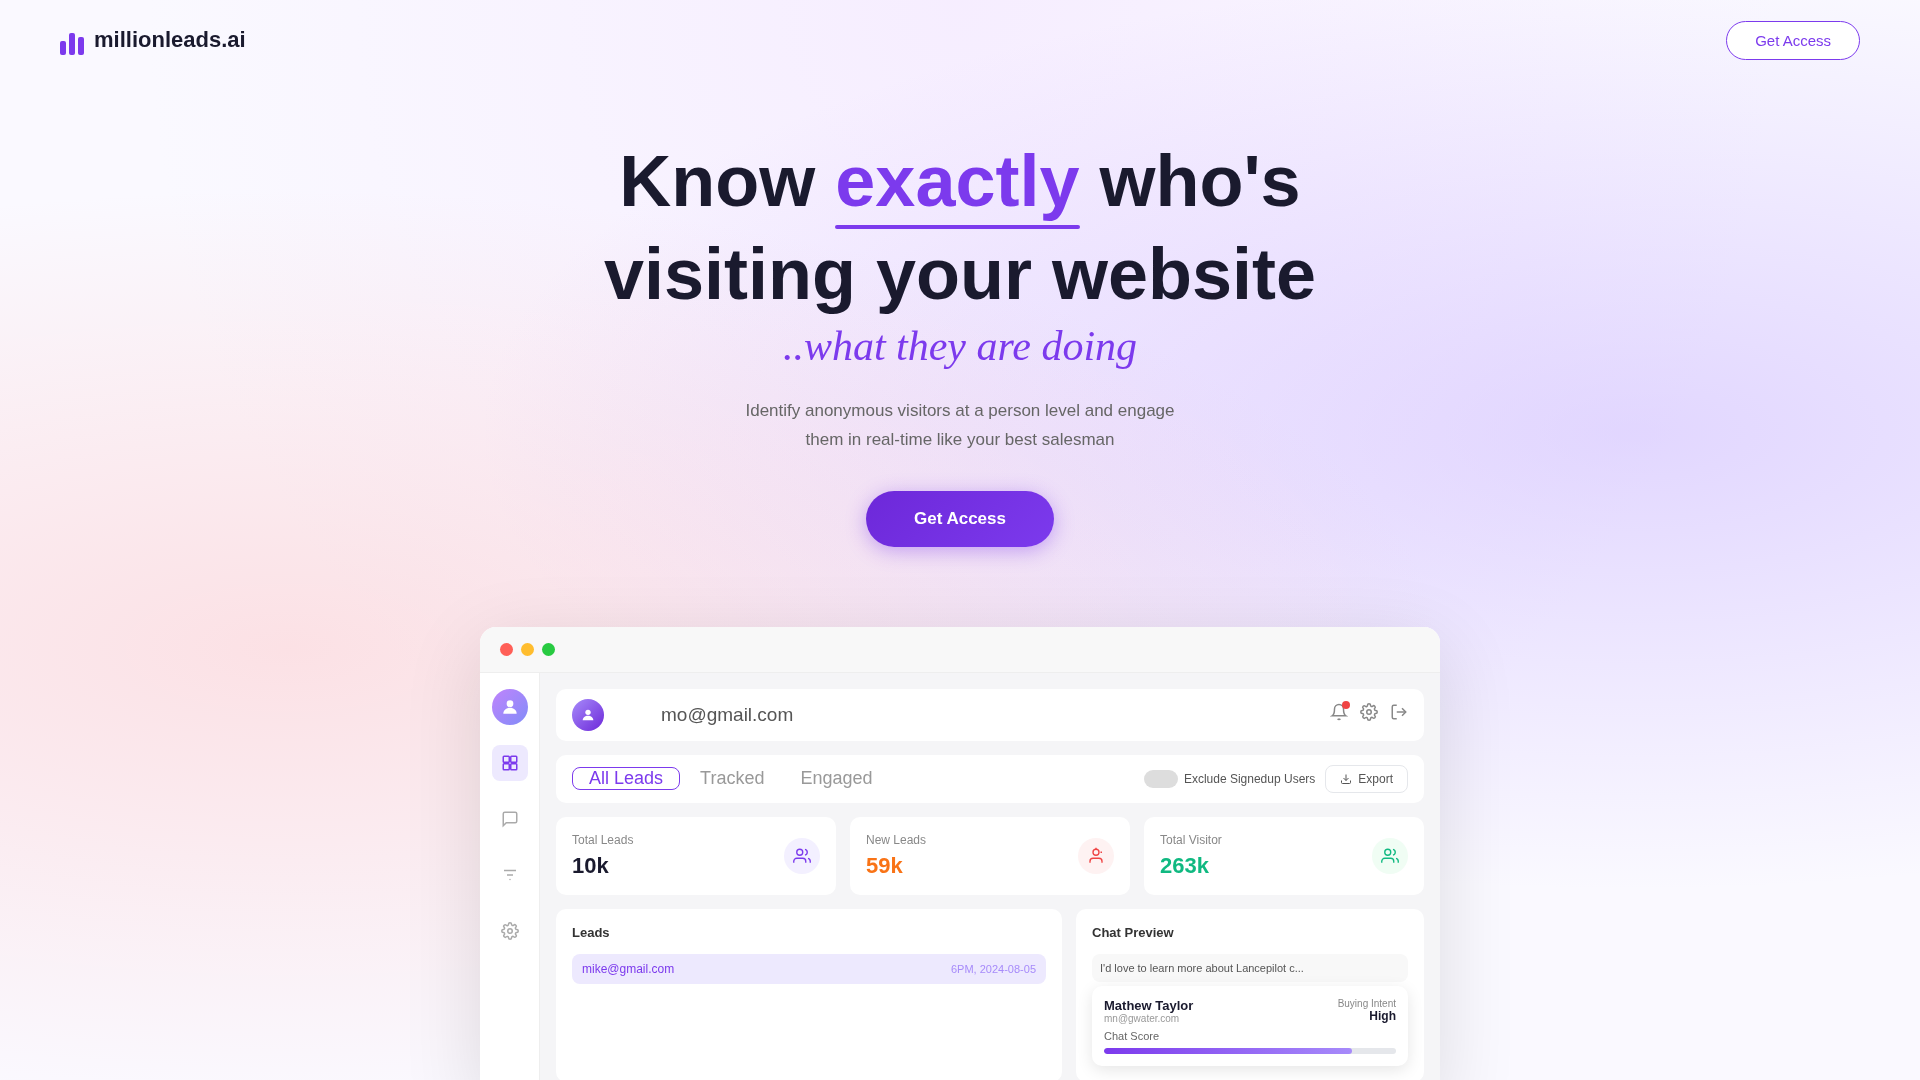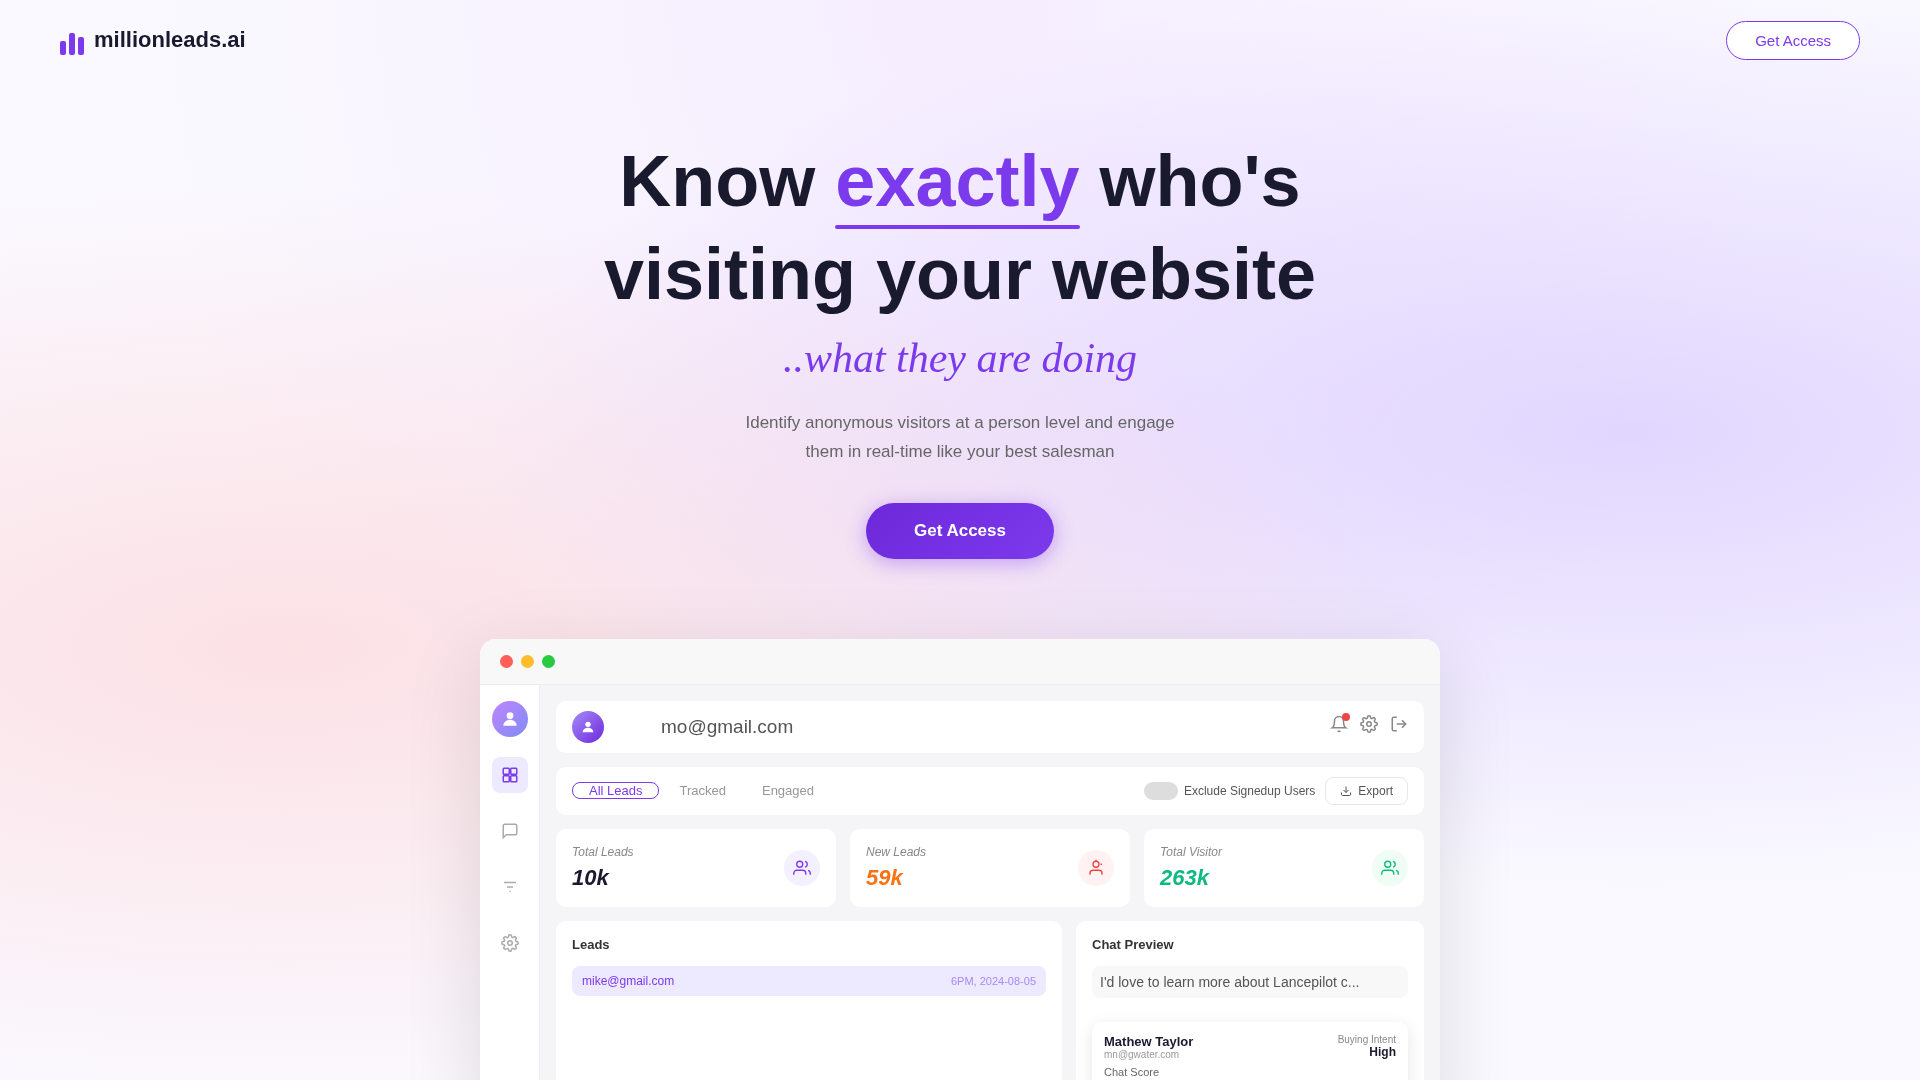--- a/index.html
+++ b/index.html
@@ -107,21 +107,21 @@
       left: 0;
       right: 0;
       height: 4px;
       background: #7c3aed;
       border-radius: 2px;
     }
 
     .hero-subtitle-wrapper {
       display: flex;
       gap: 10px;
-      margin-bottom: 20px;
+      margin-bottom: 8px;
     }
 
     .hero-subtitle-text {
       font-size: 72px;
       font-weight: 800;
       color: #1a1a2e;
     }
 
     .hero-cursive {
       font-family: 'Georgia', cursive;
@@ -316,21 +316,21 @@
 
     .tabs-left {
       display: flex;
       align-items: center;
       gap: 4px;
     }
 
     .tab-item {
       padding: 0 16px;
       border-radius: 8px;
-      font-size: 13px;
+      font-size: 18px;
       cursor: pointer;
       color: #999;
     }
 
     .tab-item.active {
       border: 1.5px solid #7c3aed;
       color: #7c3aed;
       font-weight: 500;
     }
 
@@ -366,21 +366,20 @@
       border-radius: 8px;
       font-size: 12px;
       color: #555;
       cursor: pointer;
     }
 
     
     .stats-row {
       display: flex;
       gap: 14px;
-      font-style: italic;
     }
 
     .stat-card {
       flex: 1;
       background: white;
       border-radius: 10px;
       padding: 16px;
       display: flex;
       align-items: center;
       justify-content: space-between;
@@ -515,26 +514,26 @@
     }
 
     .lead-score-fill {
       height: 100%;
       background: linear-gradient(90deg, #7c3aed, #a78bfa);
       border-radius: 3px;
       width: 85%;
     }
 
     .chat-preview-msg {
-      font-size: 14px;
+      font-size: 11px;
       color: #555;
       background: #f8f8f8;
       border-radius: 8px;
       padding: 8px;
-      margin-bottom: 24px;
+      margin-bottom: 4px;
     }
   </style>
 </head>
 <body>
 
 <div class="bg-gradient"></div>
 
 <header class="header">
   <div class="logo">
     <div class="logo-icon">

